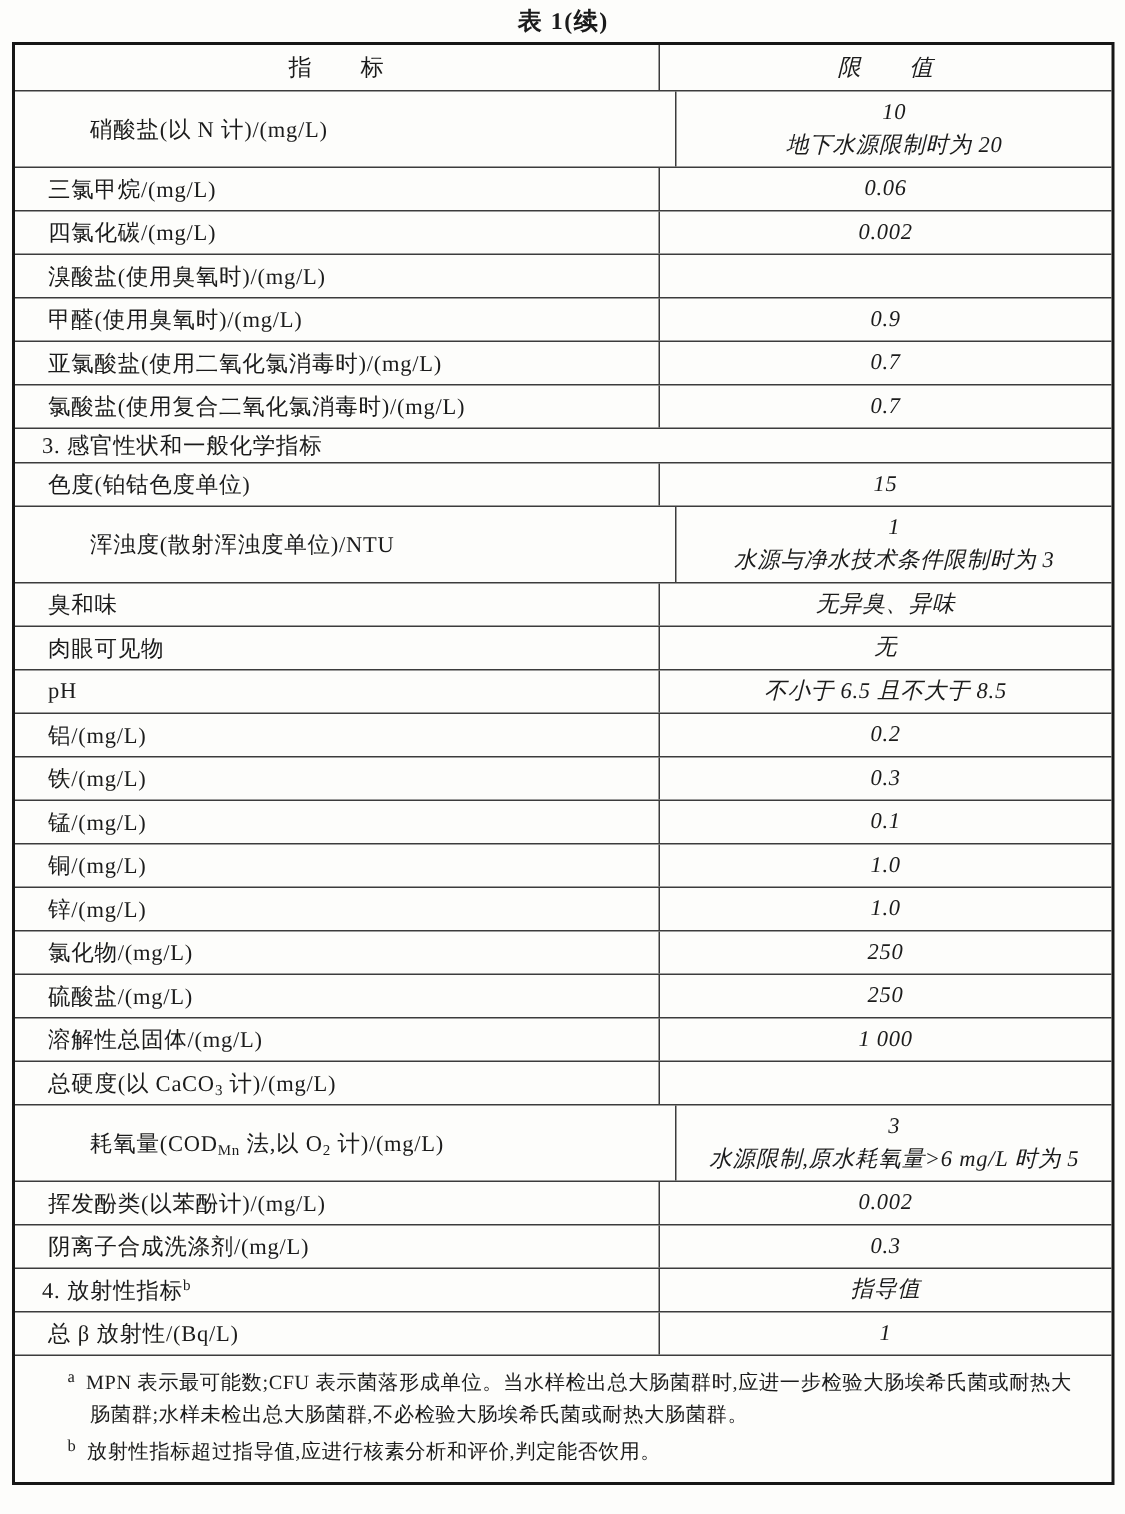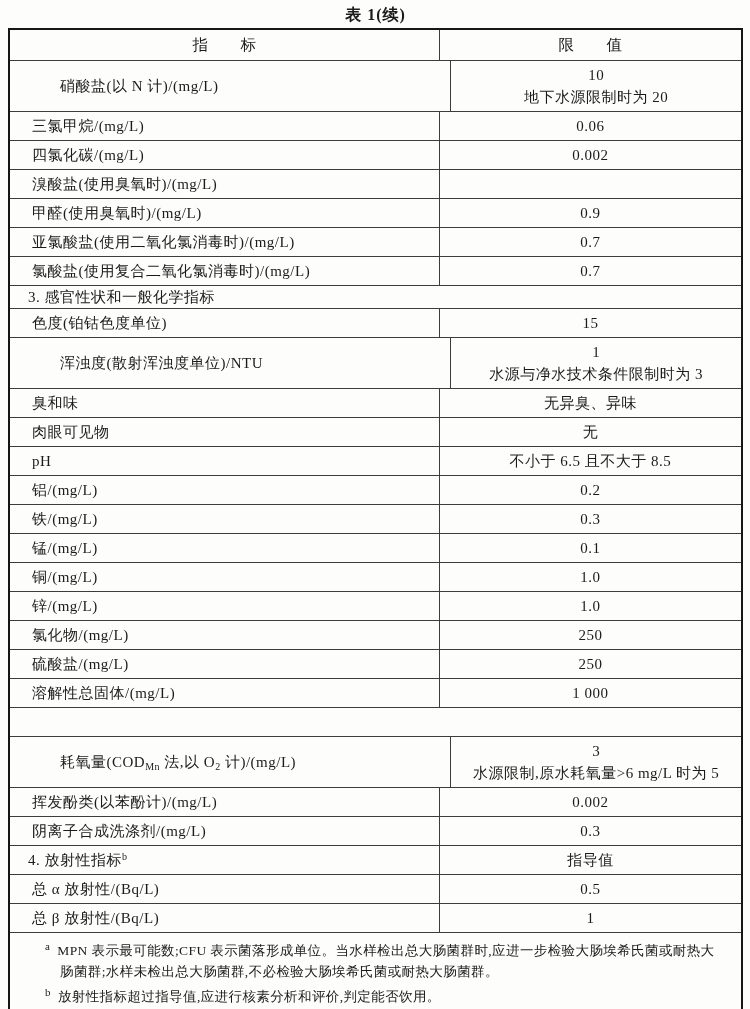--- a/index.html
+++ b/index.html
@@ -61,20 +61,21 @@
   .row.section-full .cell.ind {
     padding-left: 18px;
   }
   .cell.lim {
     flex: 1 1 auto;
     flex-direction: column;
     justify-content: center;
     text-align: center;
     padding: 2px 6px;
     letter-spacing: 0.5px;
+    font-style: italic;
   }
   .lim-line { line-height: 1.5; }
   .row.head .cell.ind {
     justify-content: center;
     padding-left: 0;
     padding-right: 0;
   }
   sub {
     font-size: 10px;
     vertical-align: -3px;
@@ -272,20 +273,23 @@
         </div>
         <div class="row">
           <div class="cell ind">
             <span>溶解性总固体/(mg/L)</span>
           </div>
           <div class="cell lim">
             <div class="lim-line">1 000</div>
           </div>
         </div>
         <div class="row">
+          <div class="cell ind">
+            <span>总硬度(以 CaCO<sub>3</sub> 计)/(mg/L)</span>
+          </div>
         </div>
         <div class="row double">
           <div class="cell ind">
             <span>耗氧量(COD<sub>Mn</sub> 法,以 O<sub>2</sub> 计)/(mg/L)</span>
           </div>
           <div class="cell lim">
             <div class="lim-line">3</div>
             <div class="lim-line">水源限制,原水耗氧量&gt;6 mg/L 时为 5</div>
           </div>
         </div>
@@ -304,28 +308,20 @@
           <div class="cell lim">
             <div class="lim-line">0.3</div>
           </div>
         </div>
         <div class="row numbered">
           <div class="cell ind">
             <span>4. 放射性指标<sup>b</sup></span>
           </div>
           <div class="cell lim">
             <div class="lim-line">指导值</div>
-          </div>
-        </div>
-        <div class="row">
-          <div class="cell ind">
-            <span>总 α 放射性/(Bq/L)</span>
-          </div>
-          <div class="cell lim">
-            <div class="lim-line">0.5</div>
           </div>
         </div>
         <div class="row">
           <div class="cell ind">
             <span>总 β 放射性/(Bq/L)</span>
           </div>
           <div class="cell lim">
             <div class="lim-line">1</div>
           </div>
         </div>

